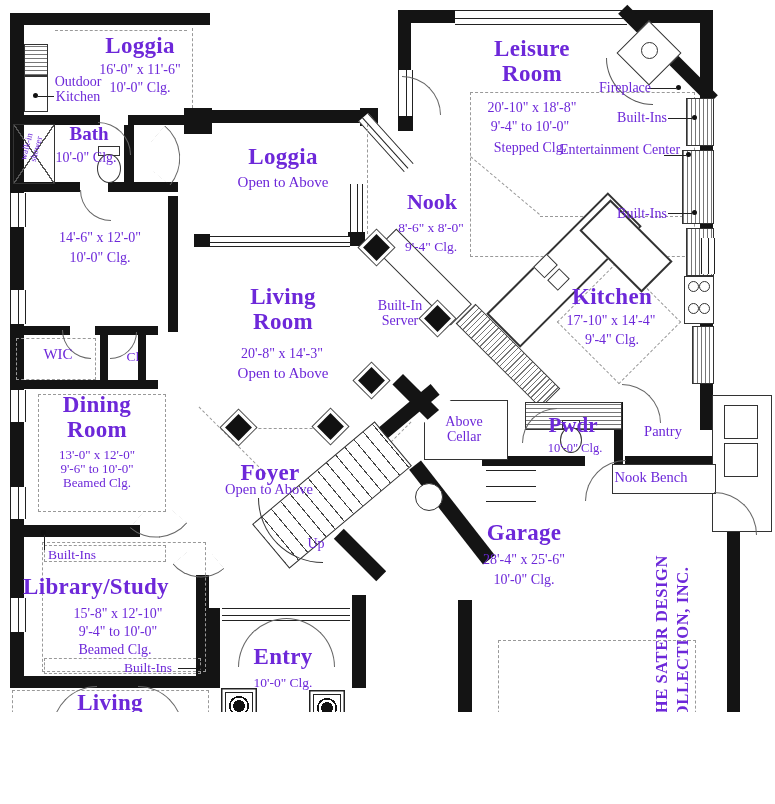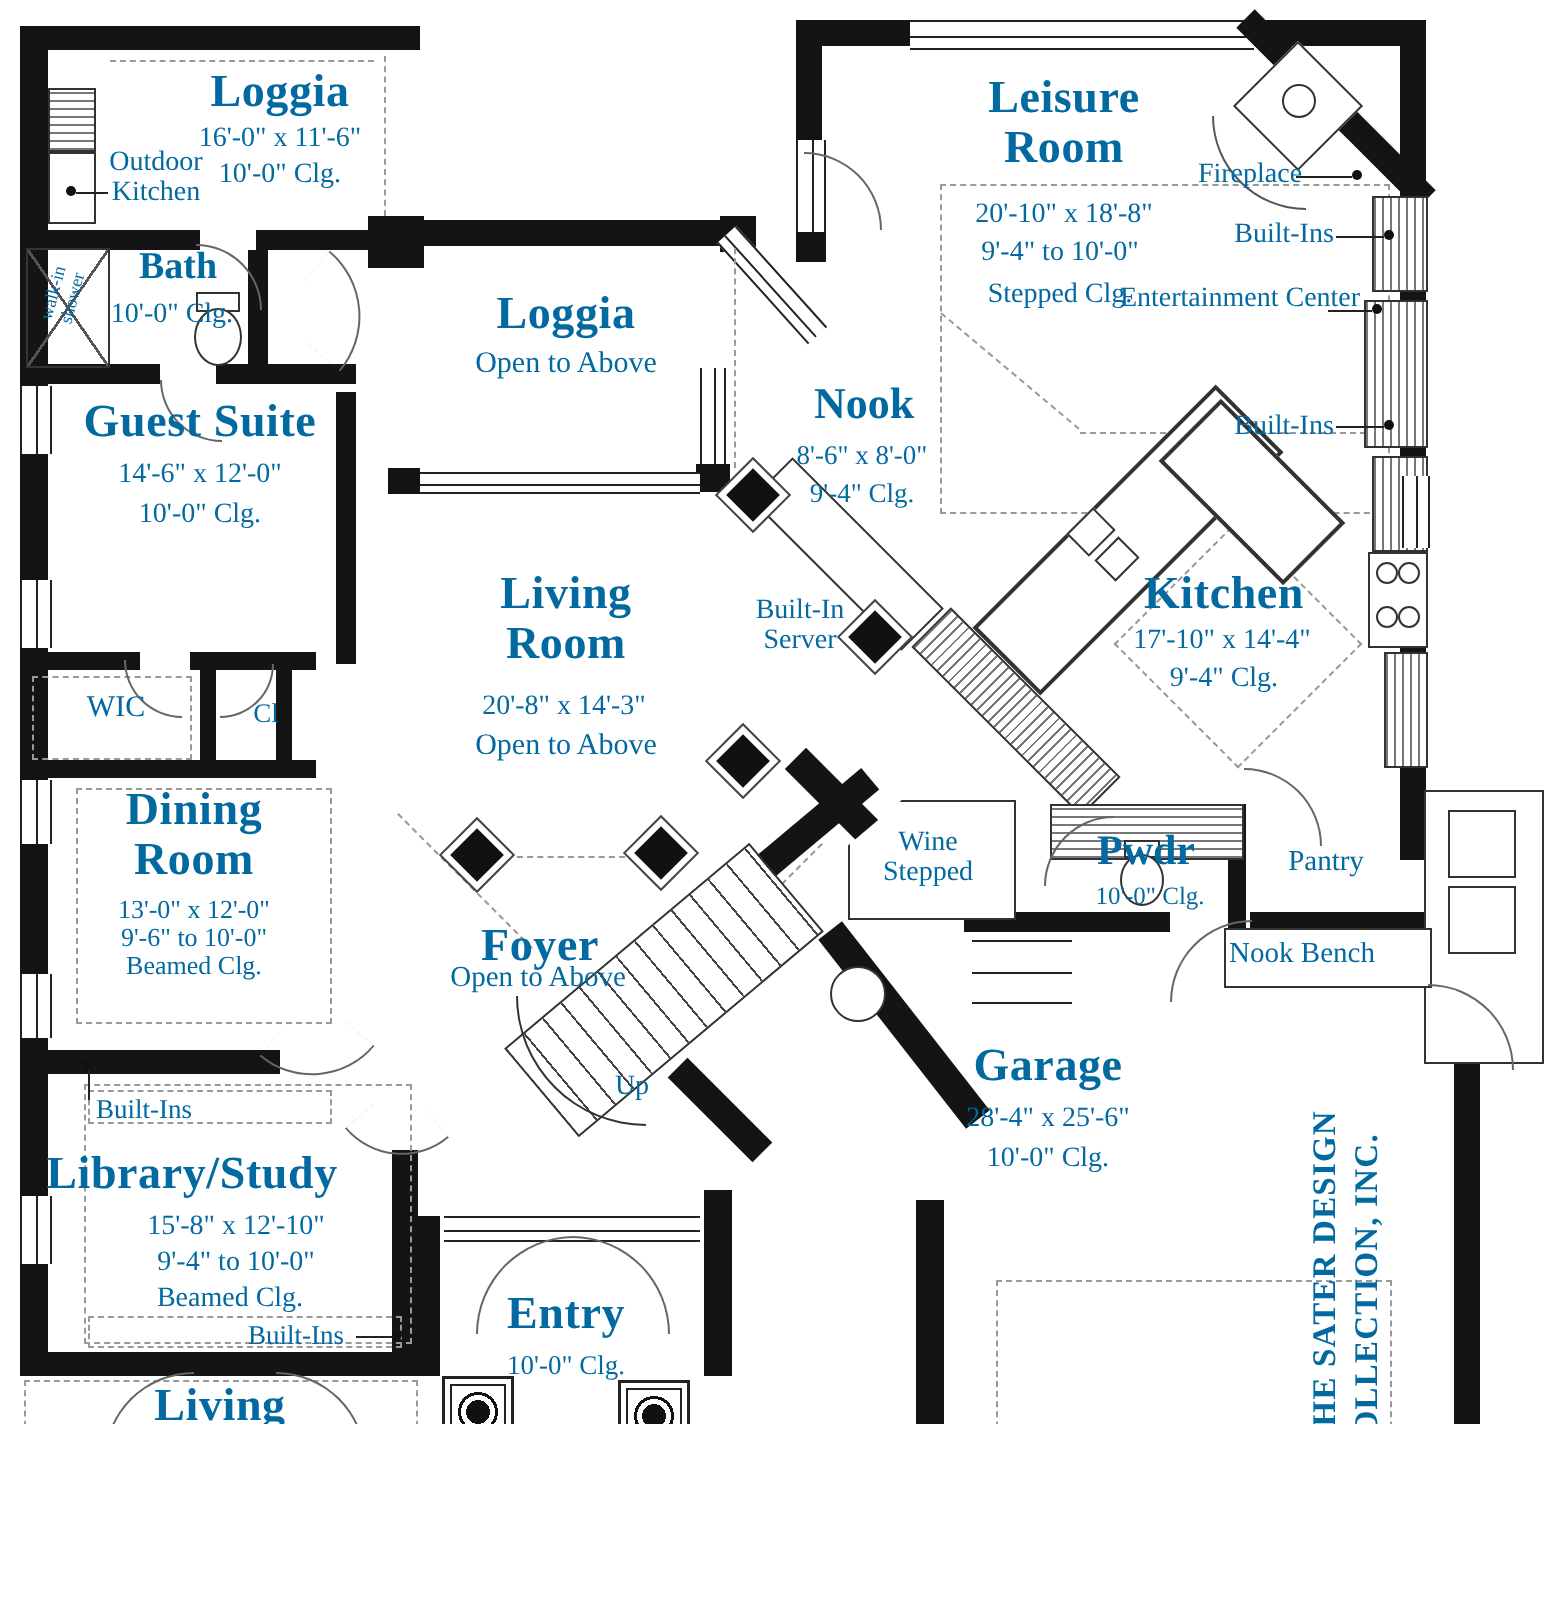--- a/index.html
+++ b/index.html
@@ -1,17 +1,17 @@
 <!DOCTYPE html>
 <html><head>
 <meta charset="utf-8">
 <style>
   html,body{margin:0;padding:0;background:#fff;}
   #plan{position:relative;width:775px;height:712px;background:#fff;overflow:hidden;
-        font-family:"Liberation Serif","DejaVu Serif",serif;color:#0369a1;}
+        font-family:"Liberation Serif","DejaVu Serif",serif;color:#6d28d9;}
   .w{position:absolute;background:#141414;}
   .dash{position:absolute;border:1px dashed #999;}
   .dlh{position:absolute;border-top:1px dashed #999;height:0;}
   .dlv{position:absolute;border-left:1px dashed #999;width:0;}
   .winh{position:absolute;background:#fff;border-top:1.5px solid #222;border-bottom:1.5px solid #222;}
   .winh:after{content:"";position:absolute;left:0;right:0;top:50%;border-top:1px solid #222;}
   .winv{position:absolute;background:#fff;border-left:1.5px solid #222;border-right:1.5px solid #222;}
   .winv:after{content:"";position:absolute;top:0;bottom:0;left:50%;border-left:1px solid #222;}
   .hatch{position:absolute;border:1px solid #333;background:repeating-linear-gradient(90deg,#777 0 1px,#fff 1px 4px);}
   .hatchh{position:absolute;border:1px solid #333;background:repeating-linear-gradient(0deg,#777 0 1px,#fff 1px 4px);}
@@ -222,21 +222,20 @@
   <div class="lbl name" style="left:140px;top:33px;">Loggia</div>
   <div class="lbl dims" style="left:140px;top:62px;">16'-0" x 11'-6"</div>
   <div class="lbl dims" style="left:140px;top:80px;">10'-0" Clg.</div>
 
   <div class="lbl feat wrap" style="left:78px;top:74px;width:72px;text-align:center;">Outdoor Kitchen</div>
   <div class="lbl tiny wrap" style="left:32px;top:138px;width:52px;transform:translateX(-50%) rotate(-75deg);font-size:9px;">walk-in shower</div>
 
   <div class="lbl name-sm" style="left:89px;top:124px;">Bath</div>
   <div class="lbl dims" style="left:86px;top:150px;">10'-0" Clg.</div>
 
-  <div class="lbl name" style="left:100px;top:198px;">Guest Suite</div>
   <div class="lbl dims" style="left:100px;top:230px;">14'-6" x 12'-0"</div>
   <div class="lbl dims" style="left:100px;top:250px;">10'-0" Clg.</div>
 
   <div class="lbl name" style="left:283px;top:144px;">Loggia</div>
   <div class="lbl dims" style="left:283px;top:174px;font-size:15px;">Open to Above</div>
 
   <div class="lbl name wrap" style="left:532px;top:36px;width:130px;">Leisure Room</div>
   <div class="lbl dims" style="left:532px;top:100px;">20'-10" x 18'-8"</div>
   <div class="lbl dims" style="left:530px;top:119px;">9'-4" to 10'-0"</div>
   <div class="lbl dims" style="left:530px;top:140px;">Stepped Clg.</div>
@@ -264,21 +263,21 @@
   <div class="lbl feat" style="left:133px;top:350px;font-size:13.5px;">Cl</div>
 
   <div class="lbl name wrap" style="left:97px;top:392px;width:120px;">Dining Room</div>
   <div class="lbl dims" style="left:97px;top:448px;font-size:13px;">13'-0" x 12'-0"</div>
   <div class="lbl dims" style="left:97px;top:462px;font-size:13px;">9'-6" to 10'-0"</div>
   <div class="lbl dims" style="left:97px;top:476px;font-size:13px;">Beamed Clg.</div>
 
   <div class="lbl name" style="left:270px;top:460px;">Foyer</div>
   <div class="lbl dims" style="left:269px;top:482px;font-size:14.5px;">Open to Above</div>
 
-  <div class="lbl feat wrap" style="left:464px;top:414px;width:64px;">Wine Stepped</div>
+  <div class="lbl feat wrap" style="left:464px;top:414px;width:64px;">Above Cellar</div>
 
   <div class="lbl name-sm" style="left:573px;top:414px;font-size:21px;">Pwdr</div>
   <div class="lbl dims" style="left:575px;top:442px;font-size:12.5px;">10'-0" Clg.</div>
 
   <div class="lbl feat" style="left:663px;top:424px;font-size:14.5px;">Pantry</div>
   <div class="lbl feat" style="left:651px;top:470px;font-size:14.5px;">Nook Bench</div>
 
   <div class="lbl name" style="left:524px;top:520px;">Garage</div>
   <div class="lbl dims" style="left:524px;top:552px;">28'-4" x 25'-6"</div>
   <div class="lbl dims" style="left:524px;top:572px;">10'-0" Clg.</div>

